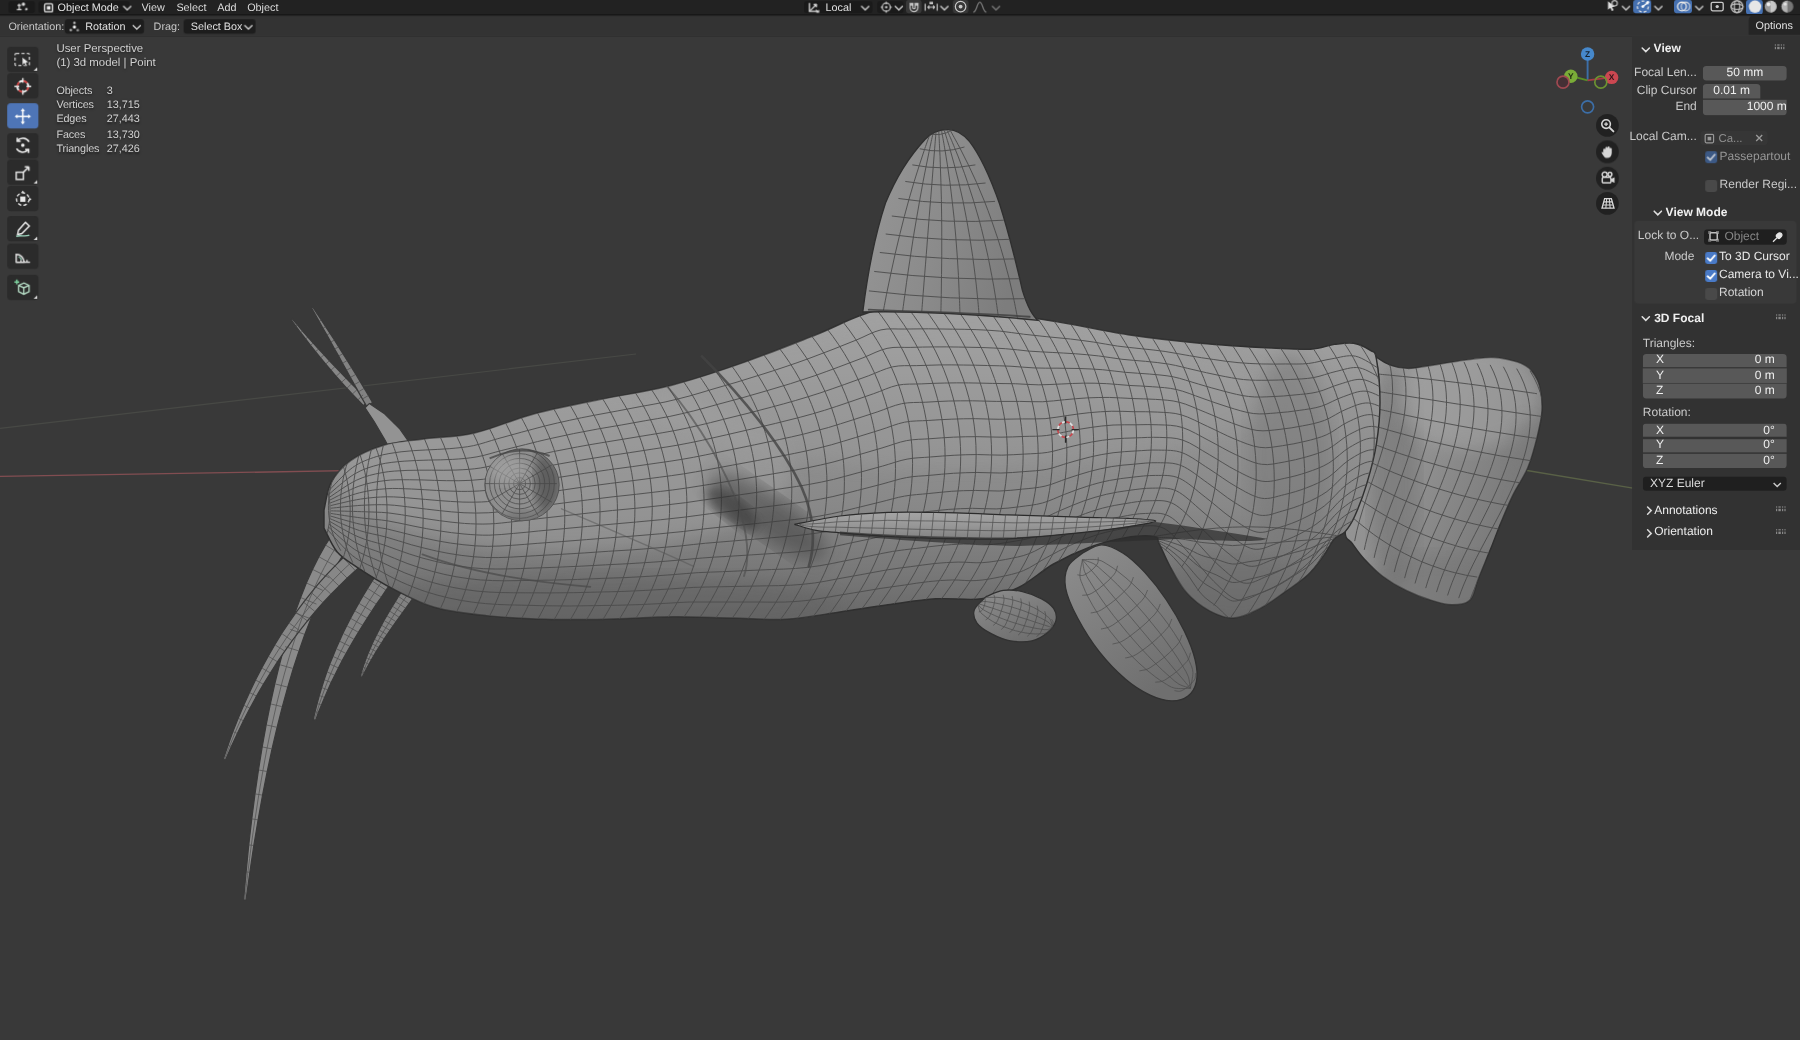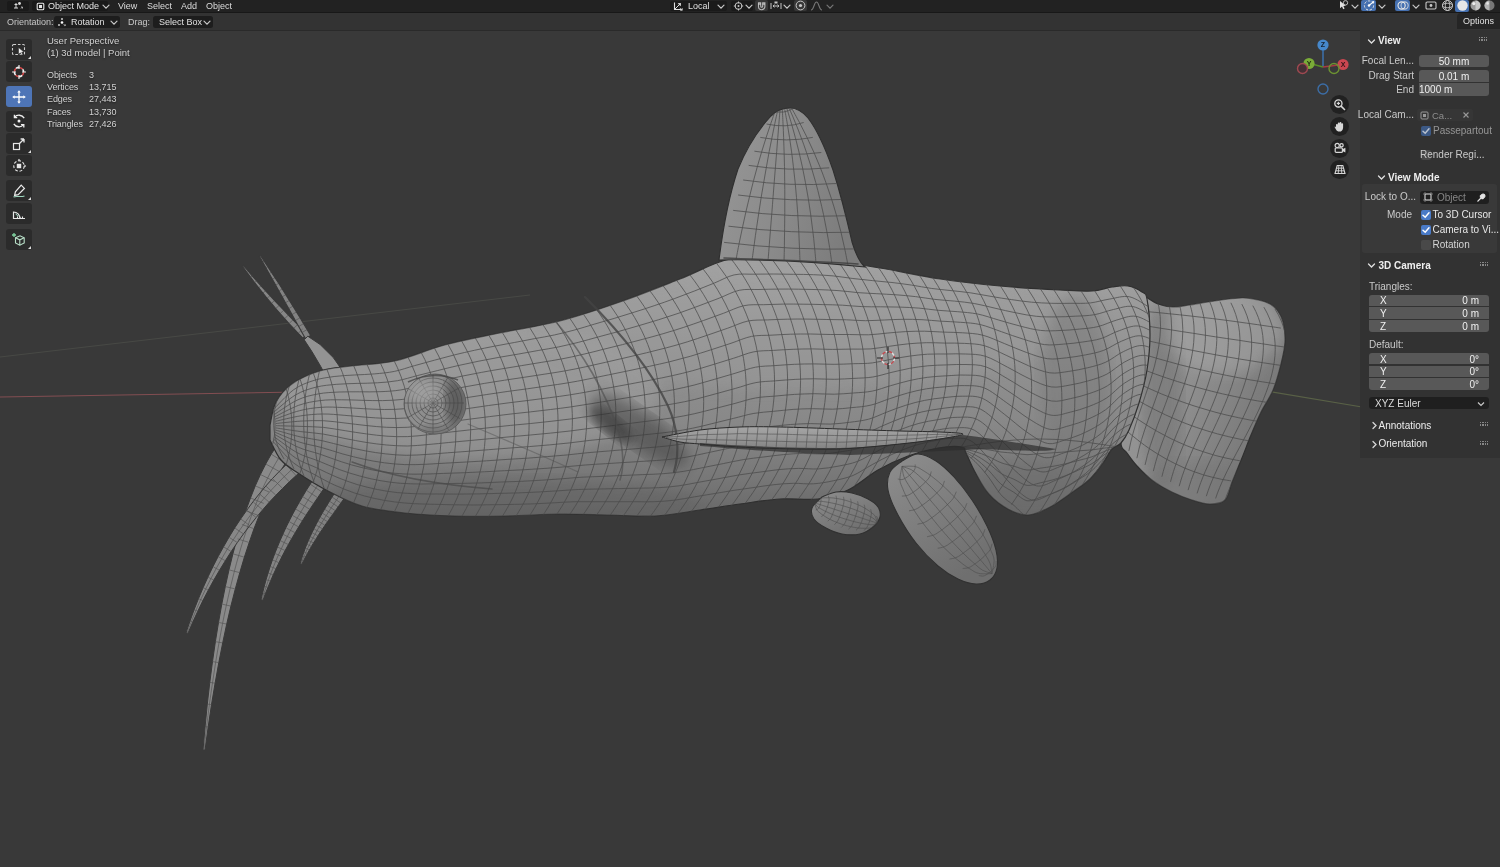--- a/index.html
+++ b/index.html
@@ -768,26 +768,26 @@
     <span style="position:absolute;left:123.8px;top:7.0px;width:1.2px;height:1.2px;background:rgba(138,138,138,0.99)"></span>
     <span style="position:absolute;left:126.2px;top:7.0px;width:1.2px;height:1.2px;background:rgba(138,138,138,0.99)"></span>
     <span style="position:absolute;left:119.0px;top:9.4px;width:1.2px;height:1.2px;background:rgba(138,138,138,0.99)"></span>
     <span style="position:absolute;left:121.4px;top:9.4px;width:1.2px;height:1.2px;background:rgba(138,138,138,0.99)"></span>
     <span style="position:absolute;left:123.8px;top:9.4px;width:1.2px;height:1.2px;background:rgba(138,138,138,0.99)"></span>
     <span style="position:absolute;left:126.2px;top:9.4px;width:1.2px;height:1.2px;background:rgba(138,138,138,0.99)"></span>
     <div style="position:absolute;left:59px;top:24.700000000000003px;width:70px;height:12.7px;background:#595959;border-radius:3px;font-size:10px">
       <span style="position:absolute;left:0;right:0;text-align:center;top:50%;transform:translateY(-50%);color:#f1f1f1">50 mm</span>
     </div>
     <div style="position:absolute;right:86px;top:25px;font-size:10px;color:#cbcbcb;white-space:nowrap">Focal Len...</div>
-    <div style="position:absolute;left:59px;top:39.8px;width:70px;height:12.2px;background:#595959;border-radius:3px 3px 0 0;font-size:10px">
+    <div style="position:absolute;left:59px;top:39.8px;width:48px;height:12.2px;background:#595959;border-radius:3px 3px 0 0;font-size:10px">
       <span style="position:absolute;left:0;right:0;text-align:center;top:50%;transform:translateY(-50%);color:#f1f1f1">0.01 m</span>
     </div>
-    <div style="position:absolute;right:86px;top:40px;font-size:10px;color:#cbcbcb;white-space:nowrap">Drag Start</div>
+    <div style="position:absolute;right:86px;top:40px;font-size:10px;color:#cbcbcb;white-space:nowrap">Clip Cursor</div>
     <div style="position:absolute;left:59px;top:53.400000000000006px;width:70px;height:12.2px;background:#595959;border-radius:0 0 3px 3px;font-size:10px">
-      <span style="position:absolute;left:0;right:0;text-align:left;top:50%;transform:translateY(-50%);color:#f1f1f1">1000 m</span>
+      <span style="position:absolute;left:0;right:0;text-align:right;top:50%;transform:translateY(-50%);color:#f1f1f1">1000 m</span>
     </div>
     <div style="position:absolute;right:86px;top:54px;font-size:10px;color:#cbcbcb;white-space:nowrap">End</div>
     <div style="position:absolute;right:86px;top:79px;font-size:10px;color:#cbcbcb;white-space:nowrap">Local Cam...</div>
     <div style="position:absolute;left:60px;top:80px;width:10px;height:10px;background:rgba(94,94,94,0.99);border-radius:2px"></div>
     <div style="position:absolute;left:57px;top:79.3px;width:56px;height:11.5px;background:rgba(56,56,56,0.99);border-radius:3px;color:#8f8f8f;font-size:9.5px">
 <svg width="9" height="9" viewBox="0 0 9 9" style="position:absolute;left:3px;top:1.5px">
         <rect x="1" y="1" width="7" height="7" rx="1" fill="none" stroke="#999" stroke-width="1"></rect>
         <rect x="3" y="3" width="3" height="3" fill="#999"></rect>
       </svg>
 <span style="position:absolute;left:15px;top:0.5px">Ca...</span>
@@ -795,21 +795,21 @@
         <path d="M1.5 1.5 L6.5 6.5 M6.5 1.5 L1.5 6.5" stroke="#9a9a9a" stroke-width="1.1"></path>
       </svg>
     </div>
     <div style="position:absolute;left:60.5px;top:95.5px;width:10px;height:10px;background:#3d5a86;border-radius:2px;display:flex;align-items:center;justify-content:center">
       <svg width="10" height="10" viewBox="0 0 10 10">
         <path d="M2 5.2 L4.2 7.2 L8 2.8" stroke="#b9c2cf" stroke-width="1.5" fill="none" stroke-linecap="round"></path>
       </svg>
     </div>
     <div style="position:absolute;left:73px;top:94.5px;font-size:10px;color:#979797;white-space:nowrap">Passepartout</div>
     <div style="position:absolute;left:60.5px;top:120px;width:10px;height:10px;background:#4a4a4a;border-radius:2px;display:flex;align-items:center;justify-content:center"></div>
-    <div style="position:absolute;left:60px;top:119px;font-size:10px;color:#cbcbcb;white-space:nowrap">Render Regi...</div>
+    <div style="position:absolute;left:73px;top:119px;font-size:10px;color:#cbcbcb;white-space:nowrap">Render Regi...</div>
     <svg width="9" height="9" viewBox="0 0 9 9" style="position:absolute;left:16.5px;top:142.5px">
       <path d="M1.5 3 L4.5 6 L7.5 3" stroke="#e0e0e0" stroke-width="1.3" fill="none" stroke-linecap="round"></path>
     </svg>
     <div style="position:absolute;left:28px;top:141.5px;font-size:10px;color:#f0f0f0;font-weight:bold;white-space:nowrap">View Mode</div>
     <div style="position:absolute;left:2px;top:154px;width:135px;height:68.5px;background:rgba(59,59,59,0.99);border-radius:3px"></div>
     <div style="position:absolute;right:84px;top:161px;font-size:10px;color:#cbcbcb;white-space:nowrap">Lock to O...</div>
     <div style="position:absolute;left:60px;top:161px;width:69px;height:12.5px;background:rgba(32,32,32,0.99);border-radius:3px;font-size:10px">
 <svg width="10" height="10" viewBox="0 0 10 10" style="position:absolute;left:3px;top:1.2px">
         <rect x="2" y="2" width="6" height="6" fill="none" stroke="#e8e8e8" stroke-width="1"></rect>
         <path d="M1 3 V1 h2 M7 1 h2 v2 M9 7 v2 h-2 M3 9 H1 V7" stroke="#777" stroke-width="1" fill="none"></path>
@@ -830,21 +830,21 @@
       <svg width="10" height="10" viewBox="0 0 10 10">
         <path d="M2 5.2 L4.2 7.2 L8 2.8" stroke="#fff" stroke-width="1.5" fill="none" stroke-linecap="round"></path>
       </svg>
     </div>
     <div style="position:absolute;left:72.5px;top:194px;font-size:10px;color:#e8e8e8;white-space:nowrap">Camera to Vi...</div>
     <div style="position:absolute;left:60.5px;top:210px;width:10px;height:10px;background:#4a4a4a;border-radius:2px;display:flex;align-items:center;justify-content:center"></div>
     <div style="position:absolute;left:72.5px;top:209px;font-size:10px;color:#d5d5d5;white-space:nowrap">Rotation</div>
     <svg width="9" height="9" viewBox="0 0 9 9" style="position:absolute;left:6.5px;top:231px">
       <path d="M1.5 3 L4.5 6 L7.5 3" stroke="#e0e0e0" stroke-width="1.3" fill="none" stroke-linecap="round"></path>
     </svg>
-    <div style="position:absolute;left:18.5px;top:229.5px;font-size:10px;color:#f0f0f0;font-weight:bold;white-space:nowrap">3D Camera</div>
+    <div style="position:absolute;left:18.5px;top:229.5px;font-size:10px;color:#f0f0f0;font-weight:bold;white-space:nowrap">3D Focal</div>
     <span style="position:absolute;left:120.0px;top:232.0px;width:1.2px;height:1.2px;background:rgba(138,138,138,0.99)"></span>
     <span style="position:absolute;left:122.4px;top:232.0px;width:1.2px;height:1.2px;background:rgba(138,138,138,0.99)"></span>
     <span style="position:absolute;left:124.8px;top:232.0px;width:1.2px;height:1.2px;background:rgba(138,138,138,0.99)"></span>
     <span style="position:absolute;left:127.2px;top:232.0px;width:1.2px;height:1.2px;background:rgba(138,138,138,0.99)"></span>
     <span style="position:absolute;left:120.0px;top:234.4px;width:1.2px;height:1.2px;background:rgba(138,138,138,0.99)"></span>
     <span style="position:absolute;left:122.4px;top:234.4px;width:1.2px;height:1.2px;background:rgba(138,138,138,0.99)"></span>
     <span style="position:absolute;left:124.8px;top:234.4px;width:1.2px;height:1.2px;background:rgba(138,138,138,0.99)"></span>
     <span style="position:absolute;left:127.2px;top:234.4px;width:1.2px;height:1.2px;background:rgba(138,138,138,0.99)"></span>
     <div style="position:absolute;left:9px;top:250.5px;font-size:10px;color:#cbcbcb;white-space:nowrap">Triangles:</div>
     <div style="position:absolute;left:9px;top:264.5px;width:120px;height:11.6px;background:#595959;border-radius:3px 3px 0 0;font-size:10px">
@@ -852,21 +852,21 @@
       <span style="position:absolute;right:10px;top:50%;transform:translateY(-50%);color:#f1f1f1">0 m</span>
     </div>
     <div style="position:absolute;left:9px;top:277.3px;width:120px;height:11.6px;background:#595959;border-radius:0;font-size:10px">
       <span style="position:absolute;left:11px;top:50%;transform:translateY(-50%);color:#f1f1f1">Y</span>
       <span style="position:absolute;right:10px;top:50%;transform:translateY(-50%);color:#f1f1f1">0 m</span>
     </div>
     <div style="position:absolute;left:9px;top:290.1px;width:120px;height:11.6px;background:#595959;border-radius:0 0 3px 3px;font-size:10px">
       <span style="position:absolute;left:11px;top:50%;transform:translateY(-50%);color:#f1f1f1">Z</span>
       <span style="position:absolute;right:10px;top:50%;transform:translateY(-50%);color:#f1f1f1">0 m</span>
     </div>
-    <div style="position:absolute;left:9px;top:308.5px;font-size:10px;color:#cbcbcb;white-space:nowrap">Default:</div>
+    <div style="position:absolute;left:9px;top:308.5px;font-size:10px;color:#cbcbcb;white-space:nowrap">Rotation:</div>
     <div style="position:absolute;left:9px;top:322.8px;width:120px;height:11.6px;background:#595959;border-radius:3px 3px 0 0;font-size:10px">
       <span style="position:absolute;left:11px;top:50%;transform:translateY(-50%);color:#f1f1f1">X</span>
       <span style="position:absolute;right:10px;top:50%;transform:translateY(-50%);color:#f1f1f1">0°</span>
     </div>
     <div style="position:absolute;left:9px;top:335.6px;width:120px;height:11.6px;background:#595959;border-radius:0;font-size:10px">
       <span style="position:absolute;left:11px;top:50%;transform:translateY(-50%);color:#f1f1f1">Y</span>
       <span style="position:absolute;right:10px;top:50%;transform:translateY(-50%);color:#f1f1f1">0°</span>
     </div>
     <div style="position:absolute;left:9px;top:348.4px;width:120px;height:11.6px;background:#595959;border-radius:0 0 3px 3px;font-size:10px">
       <span style="position:absolute;left:11px;top:50%;transform:translateY(-50%);color:#f1f1f1">Z</span>

